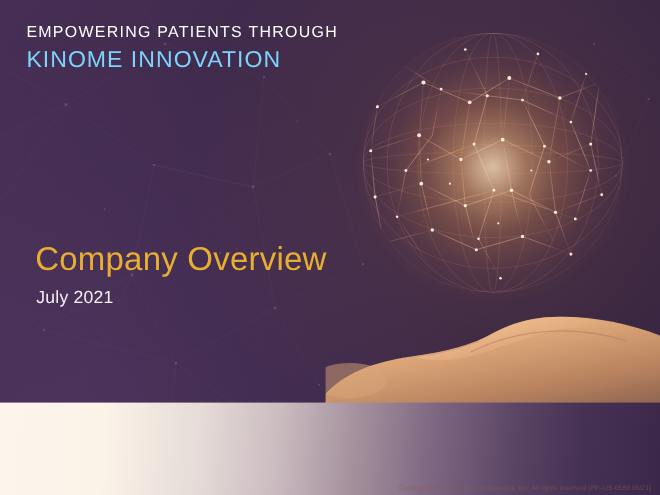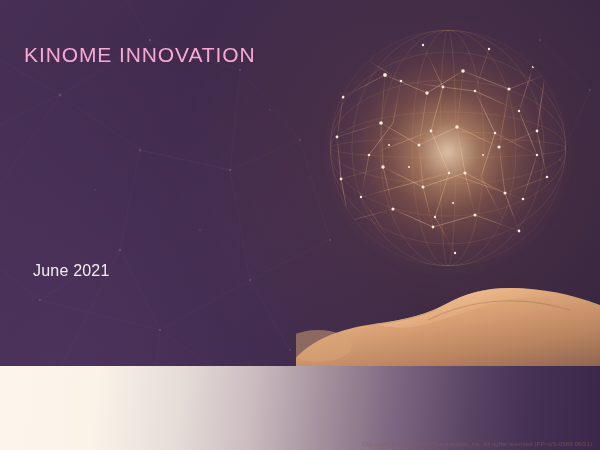--- a/index.html
+++ b/index.html
@@ -81,21 +81,21 @@
     color: #ffffff;
     font-size: 14.5px;
     letter-spacing: 1.15px;
     font-weight: 400;
     white-space: nowrap;
   }
   .eyebrow-strong {
     position: absolute;
     left: 24px;
     top: 43px;
-    color: #f9a8d4;
+    color: #7dd3fc;
     font-size: 21px;
     letter-spacing: 0.9px;
     font-weight: 400;
     white-space: nowrap;
   }
   .deck-title {
     position: absolute;
     left: 32px;
     top: 219px;
     color: #e8ae31;
@@ -322,22 +322,24 @@
                C186 98 206 92 232 92 C268 92 300 100 330 112 L338 180 Z" fill="url(#skin)"></path>
       <path d="M96 128 C128 124 152 117 170 107 C190 96 212 91 236 92
                C258 93 280 98 300 105 C272 100 244 100 220 106
                C194 112 170 124 140 130 C122 133 108 131 96 128 Z" fill="url(#skinTop)"></path>
       <path d="M150 124 C170 114 196 106 226 105 C250 104 272 108 292 114" stroke="#a87a5c" stroke-width="1.1" fill="none" opacity="0.5"></path>
       <path d="M96 129 C120 126 140 121 158 114" stroke="#b98a68" stroke-width="1" fill="none" opacity="0.45"></path>
       <ellipse cx="40" cy="150" rx="34" ry="16" fill="#d7a377" opacity="0.5"></ellipse>
     </svg>
   </div>
 
+  <div class="eyebrow">EMPOWERING PATIENTS THROUGH</div>
   <div class="eyebrow-strong">KINOME INNOVATION</div>
 
-  <div class="deck-date">June 2021</div>
+  <div class="deck-title">Company Overview</div>
+  <div class="deck-date">July 2021</div>
 
   <div class="band"></div>
 
 
   <div class="copyright">Copyright © 2021 Aclaris Therapeutics, Inc. All rights reserved (PP–US-0589 06/21)</div>
 
 </div>
 
 </body></html>

